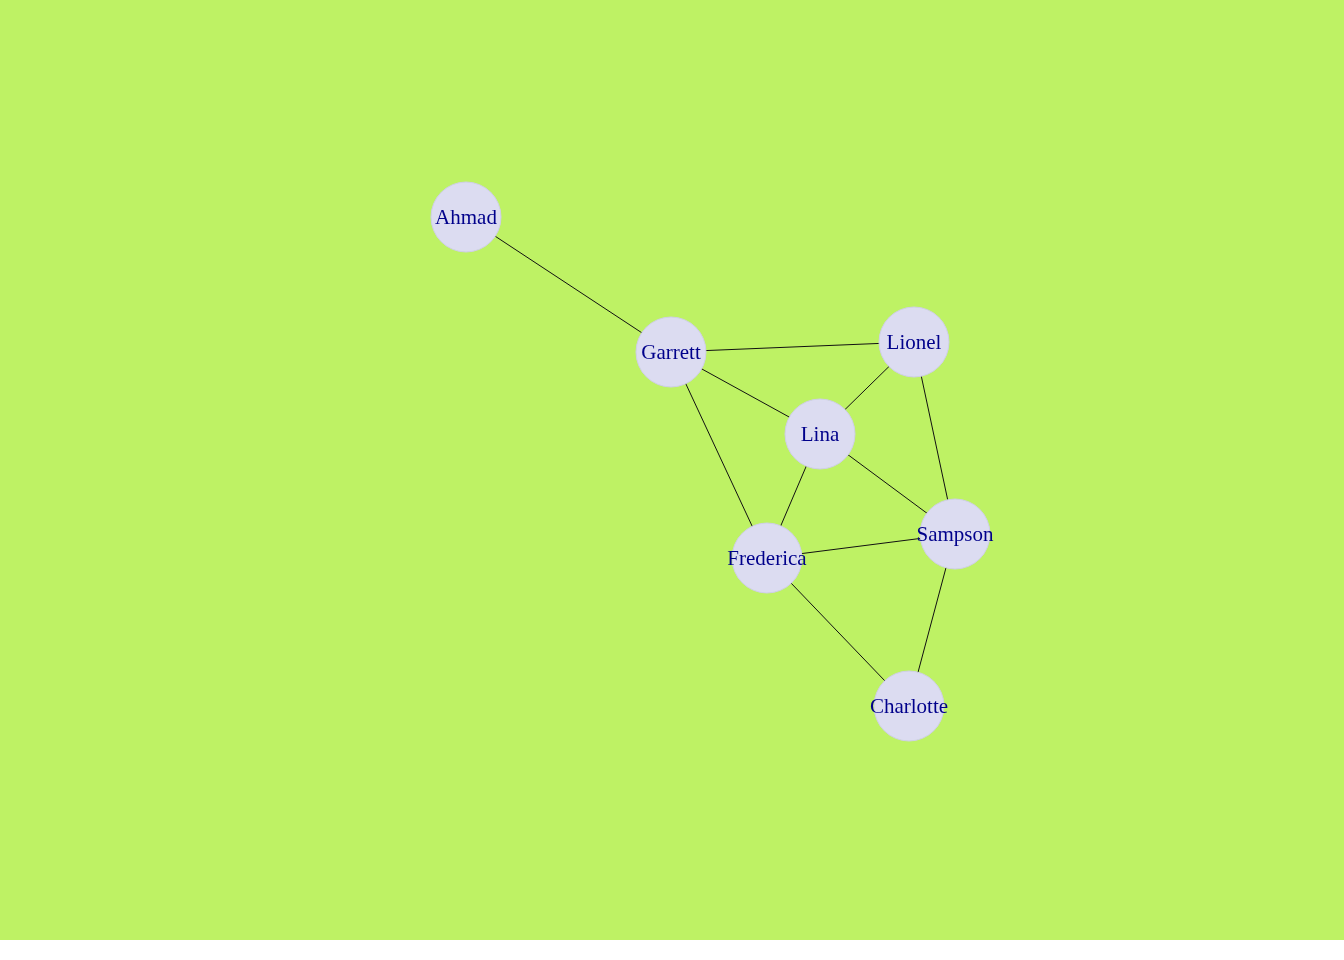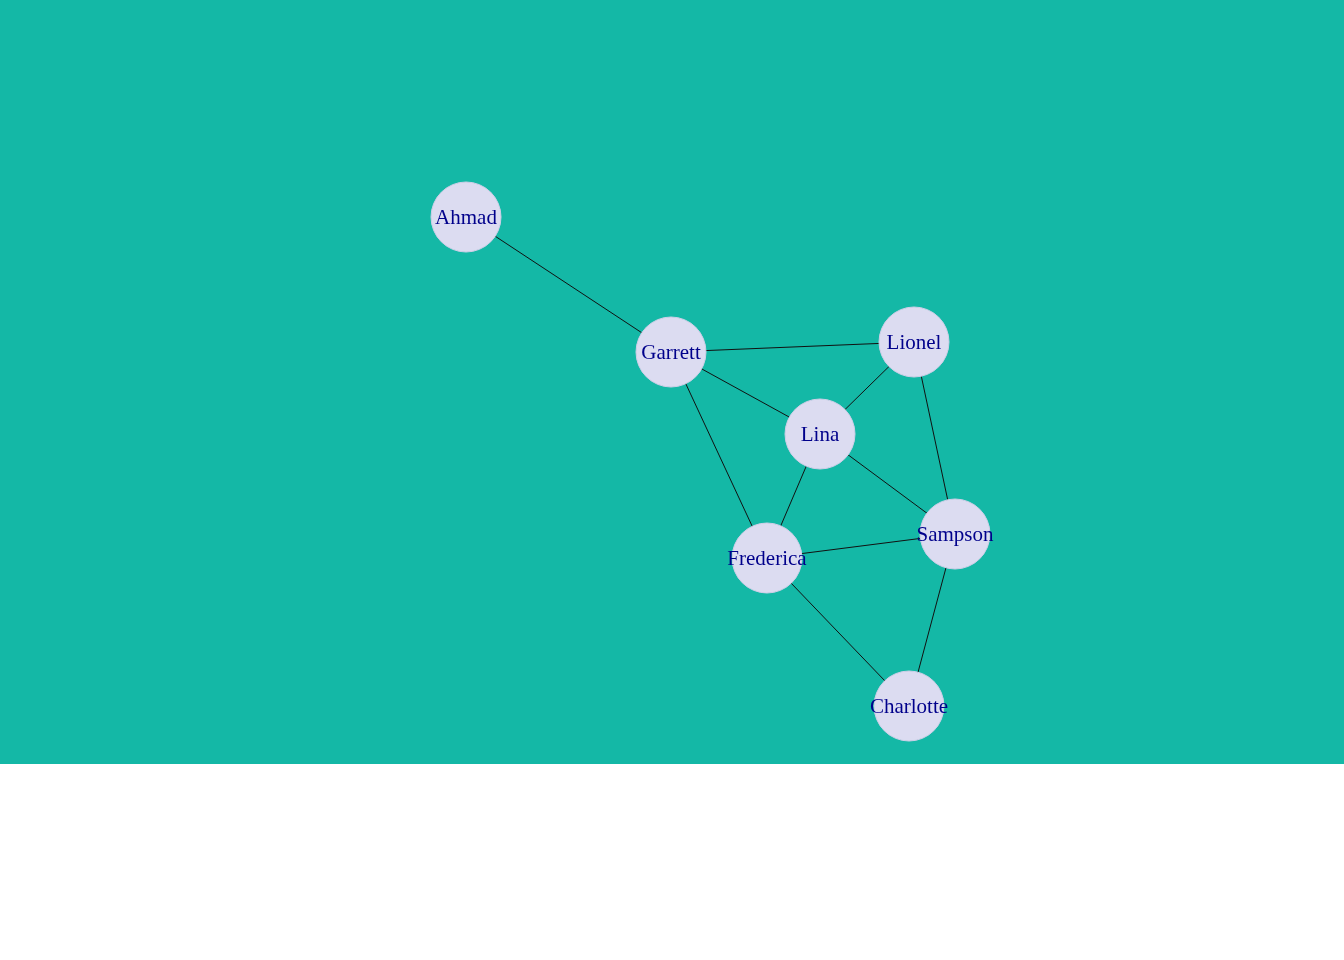--- a/index.html
+++ b/index.html
@@ -7,22 +7,22 @@
     padding: 0;
     background: #ffffff;
     width: 1344px;
     height: 960px;
     overflow: hidden;
     font-family: "Liberation Serif", "DejaVu Serif", serif;
   }
   .canvas-wrap {
     position: relative;
     width: 1344px;
-    height: 764px;
-    background: #14b8a6;
+    height: 940px;
+    background: #bef264;
   }
   svg {
     display: block;
   }
   .graph-edge {
     stroke-width: 1px;
     fill: none;
   }
   .node-circle {
     stroke-width: 1px;

